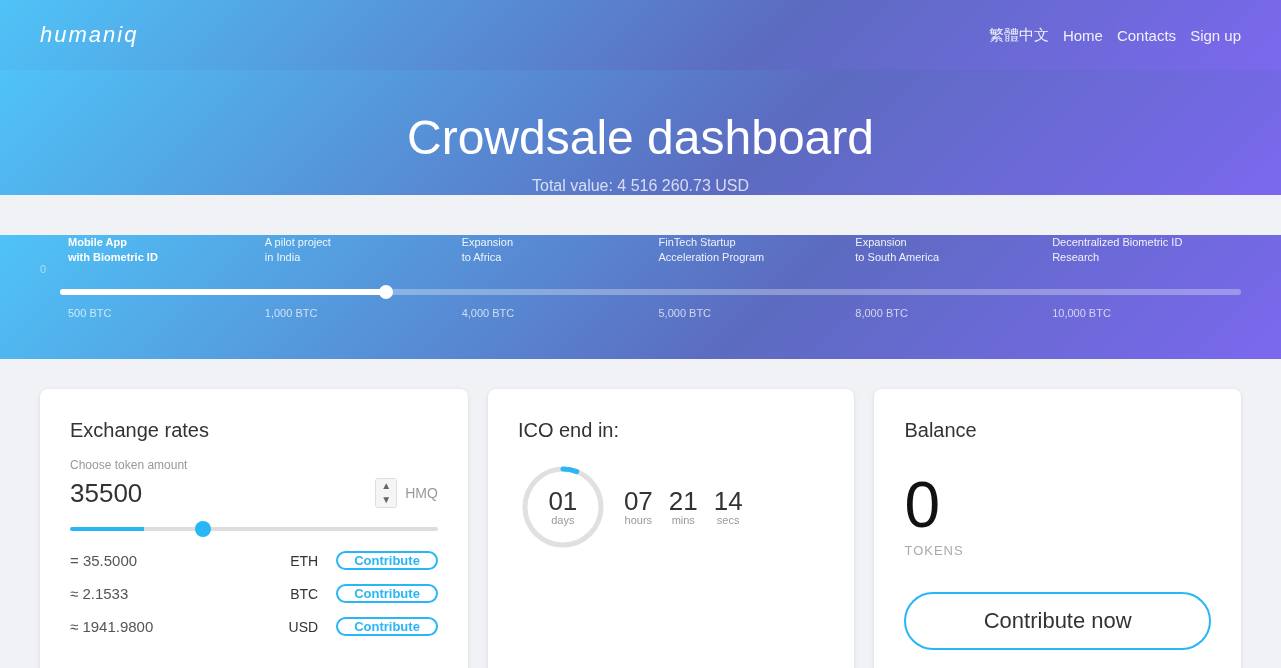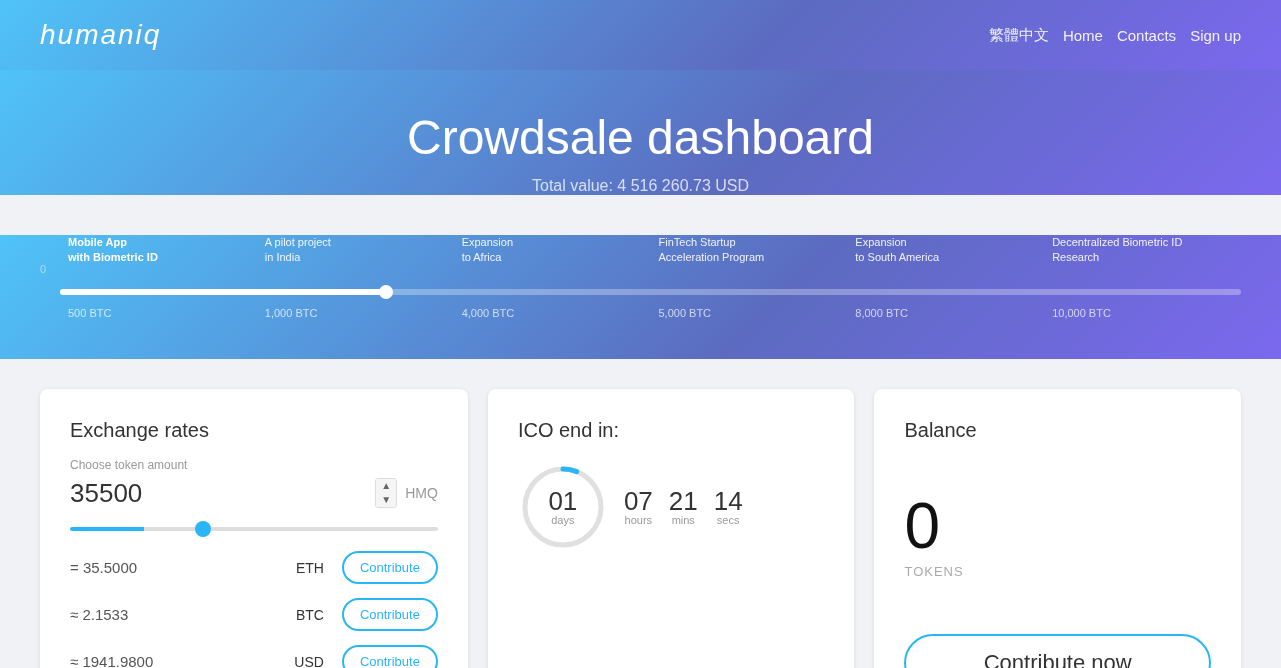--- a/index.html
+++ b/index.html
@@ -9,21 +9,21 @@
     .header {
       background: linear-gradient(135deg, #4fc3f7 0%, #5c6bc0 60%, #7b68ee 100%);
       padding: 0 40px;
       height: 70px;
       display: flex;
       align-items: center;
       justify-content: space-between;
     }
     .logo {
       color: white;
-      font-size: 28px;
+      font-size: 22px;
       font-weight: 300;
       letter-spacing: 2px;
       font-style: italic;
     }
     .nav {
       display: flex;
       gap: 14px;
       align-items: center;
     }
     .nav a {
@@ -206,24 +206,24 @@
       font-size: 14px;
       color: #333;
       font-weight: 500;
       margin-right: 10px;
     }
     .contribute-btn {
       background: white;
       border: 2px solid #29b6f6;
       color: #29b6f6;
       border-radius: 20px;
-      padding: 7px 16px;
+      padding: 0 16px;
       font-size: 13px;
       cursor: pointer;
-      font-weight: 400;
+      font-weight: 700;
     }
 
     
     .ico-card {
       flex: 1;
     }
     .ico-card h3 {
       font-size: 20px;
       font-weight: 500;
       color: #333;

